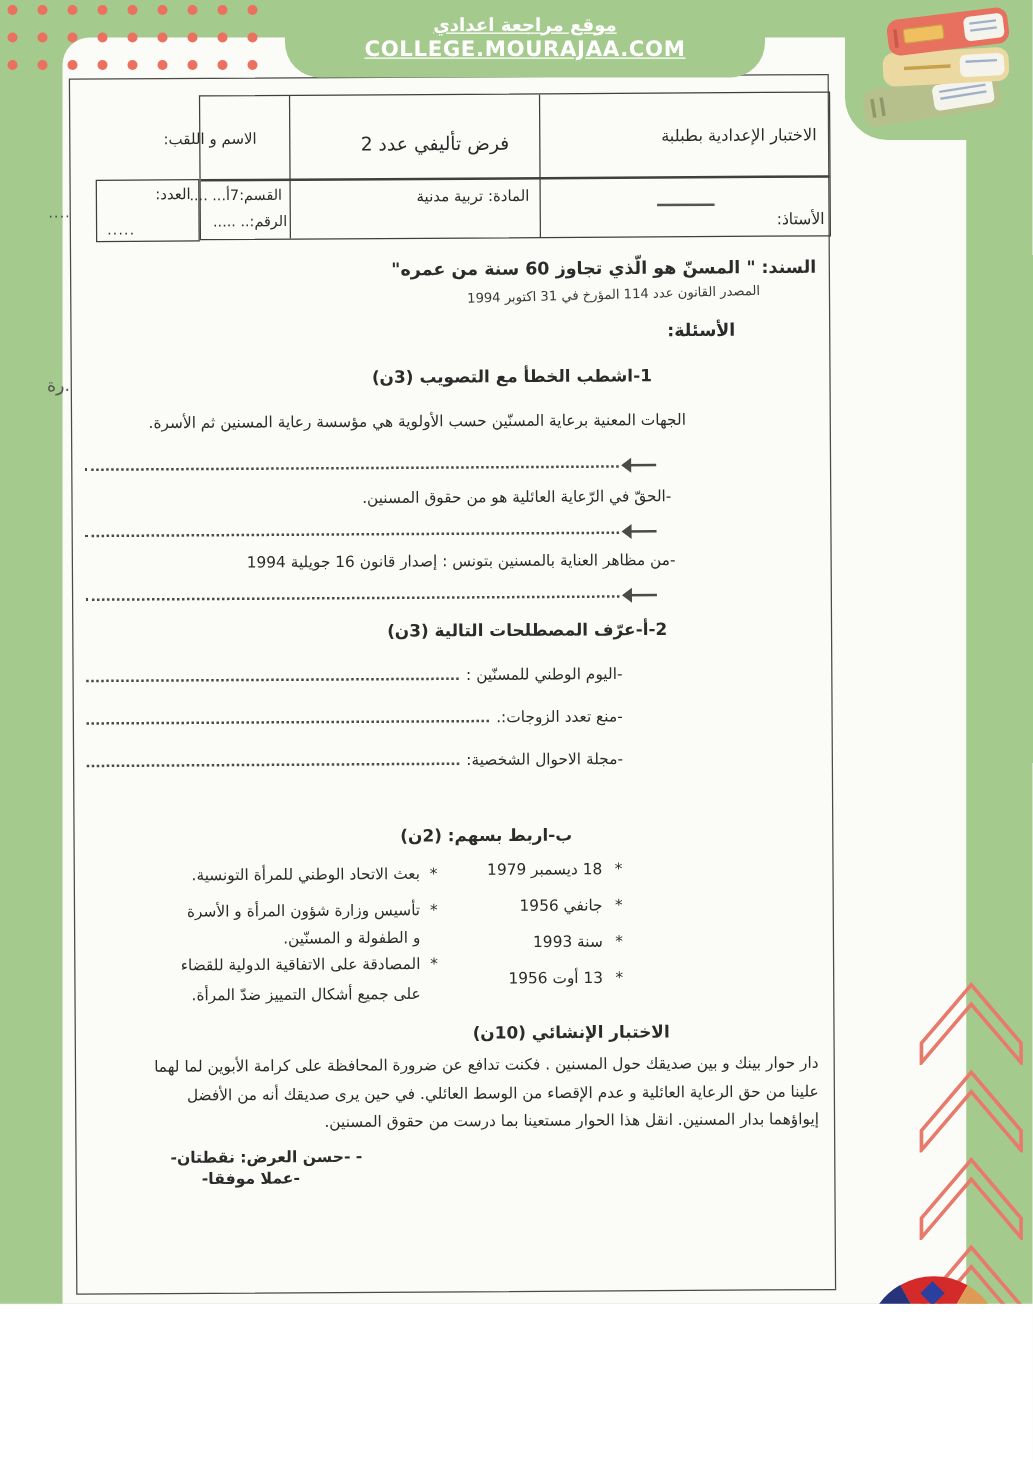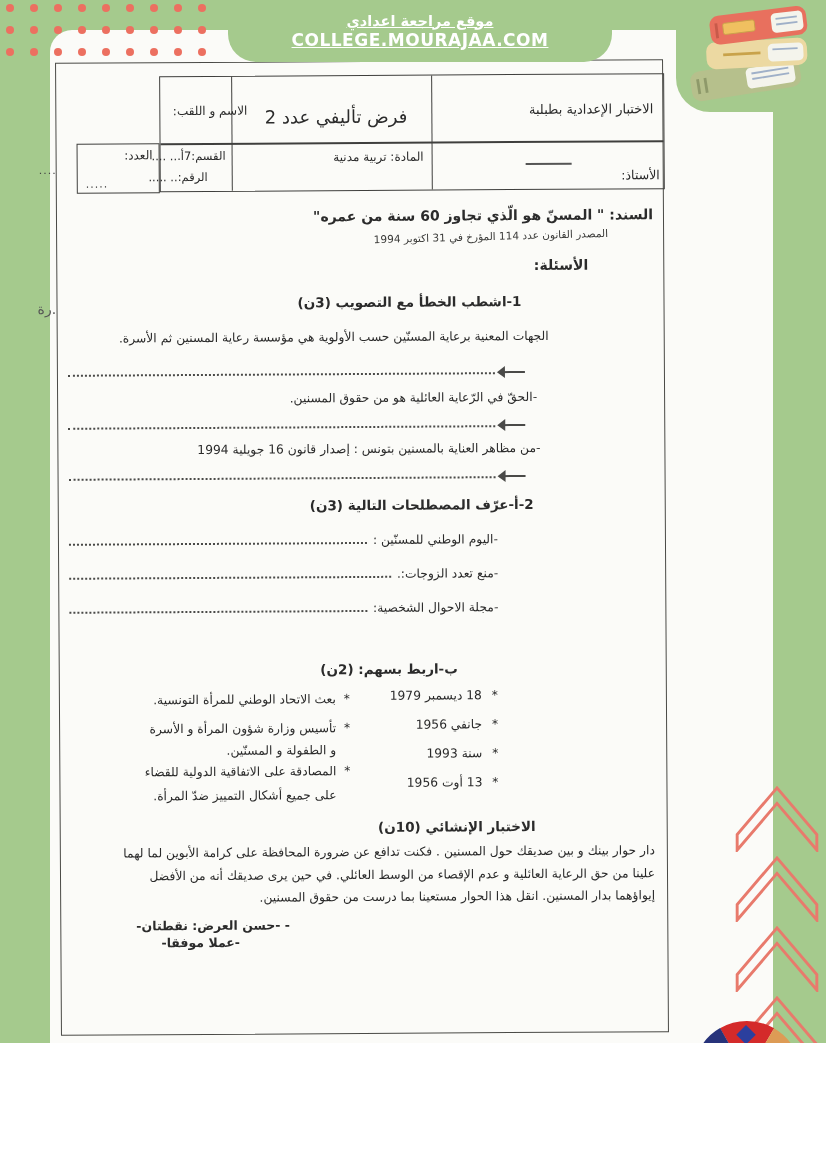--- a/index.html
+++ b/index.html
@@ -46,25 +46,25 @@
 
   
   .ht { position:absolute; top:13px; right:-2px; width:505px; height:116px; border:1.5px solid #3f3f3d; }
   .ht .v { position:absolute; top:0; bottom:0; width:1.5px; background:#3f3f3d; }
   .ht .v1 { right:231px; } .ht .v2 { right:431px; }
   .ht .hrow { position:absolute; top:66px; left:0; right:0; height:1.5px; background:#3f3f3d; }
   .ht span { position:absolute; white-space:nowrap; direction:rtl; }
   .c-school { right:10px; top:27px; font-size:13px; }
   .c-dash { position:absolute; right:92px; top:88px; width:46px; height:2px; background:#555; }
   .c-teacher { right:4px; top:93px; font-size:12.5px; }
-  .c-title { right:256px; top:30px; font-size:18px; }
+  .c-title { right:256px; top:30px; font-size:15px; }
   .c-subject { right:240px; top:74px; font-size:12px; }
-  .c-name { right:416px; top:27px; font-size:12px; }
+  .c-name { right:458px; top:27px; font-size:12px; }
   .c-class { right:438px; top:72px; font-size:11.5px;padding-left:48px; }
-  .c-number { right:456px; top:93px; font-size:11.5px; }
+  .c-number { right:434px; top:93px; font-size:11.5px; }
   .adad { position:absolute; top:66px; left:-84px; width:83px; height:50px; border:1.5px solid #3f3f3d; }
   .adad .lbl { position:absolute; right:6px; top:4px; font-size:12px; }
   .adad .dts { position:absolute; left:8px; bottom:2px; font-size:11px; letter-spacing:1px; }
   .stray-dots { position:absolute; left:-18px; top:100px; font-size:11px; letter-spacing:1px; color:#444; }
   .margin-note { position:absolute; left:-20px; top:237px; font-size:14px; color:#555; }
 
   .sanad { font-size:14px; font-weight:bold; margin-left:2px; }
   .source { font-size:10.5px; margin:10px 45px 0 0; transform:rotate(-1.2deg); color:#3a3a38; }
   .qlabel { font-size:14px; font-weight:bold; margin:12px 65px 0 0; }
   .sec-title { font-size:13.5px; font-weight:bold; }

